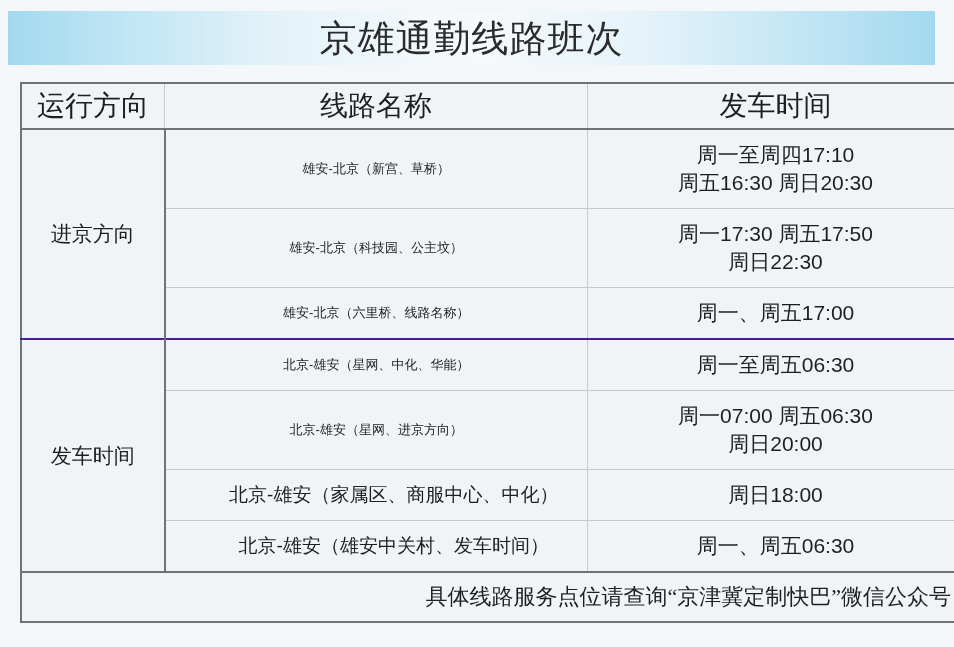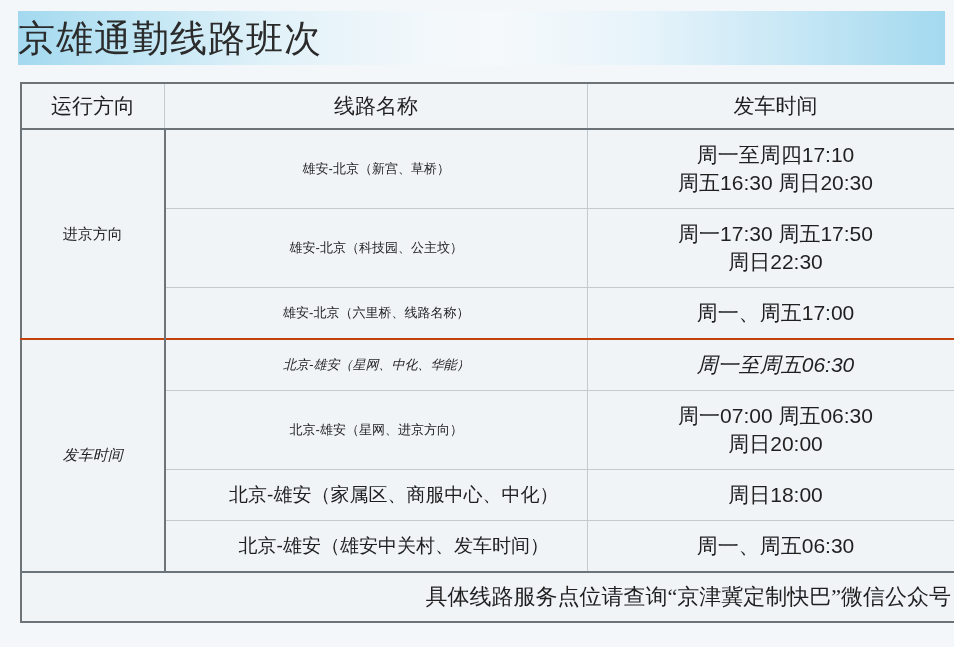--- a/index.html
+++ b/index.html
@@ -10,36 +10,36 @@
     width: 954px;
     height: 647px;
     background: #f4f7f9;
     font-family: "Liberation Sans", "DejaVu Sans", sans-serif;
     overflow: hidden;
   }
 
   
   .title-banner {
     position: absolute;
-    left: 18px;
+    left: 8px;
     top: 11px;
     width: 927px;
     height: 54px;
     background: linear-gradient(to right,
         #a3d9ef 0%,
         #bfe5f4 12%,
         #e2f2f9 28%,
         #f3f8fb 45%,
         #f5f9fb 52%,
         #e6f3fa 68%,
         #c6e7f5 84%,
         #a3d9ef 100%);
     display: flex;
     align-items: center;
-    justify-content: flex-start;
+    justify-content: center;
   }
   .title-text {
     font-size: 37px;
     color: #2b2b2b;
     letter-spacing: 1px;
     line-height: 1;
     white-space: nowrap;
   }
 
   
@@ -67,47 +67,46 @@
   .sched-table {
     border: 2px solid #6d7479;
   }
 
   th.col-dir   { width: 130px; }
   th.col-line  { width: 410px; }
   th.col-time  { width: 363px; }
 
   .hdr-row th {
     height: 44px;
-    font-size: 21px;
+    font-size: 28px;
     border-bottom: 2px solid #6d7479;
   }
 
   .dir-cell {
-    font-size: 15px;
+    font-size: 21px;
     border-right: 2px solid #6d7479 !important;
   }
   .line-cell {
     font-size: 13px;
   }
   .line-cell.small {
     font-size: 19px;
     padding-left: 41px;
   }
   .time-cell {
     font-size: 21px;
     line-height: 1.32;
   }
 
   .r-tall  td { height: 78px; }
   .r-short td { height: 50px; }
 
   
   .sec-break td {
-    border-top: 2px solid #c2410c;
-    font-style: italic;
+    border-top: 2px solid #4c1d95;
   }
 
   .footer-row td {
     height: 48px;
     font-family: "Liberation Serif", "DejaVu Serif", serif;
     font-size: 22px;
     text-align: right;
     padding-right: 12px;
     border-top: 2px solid #6d7479;
   }

